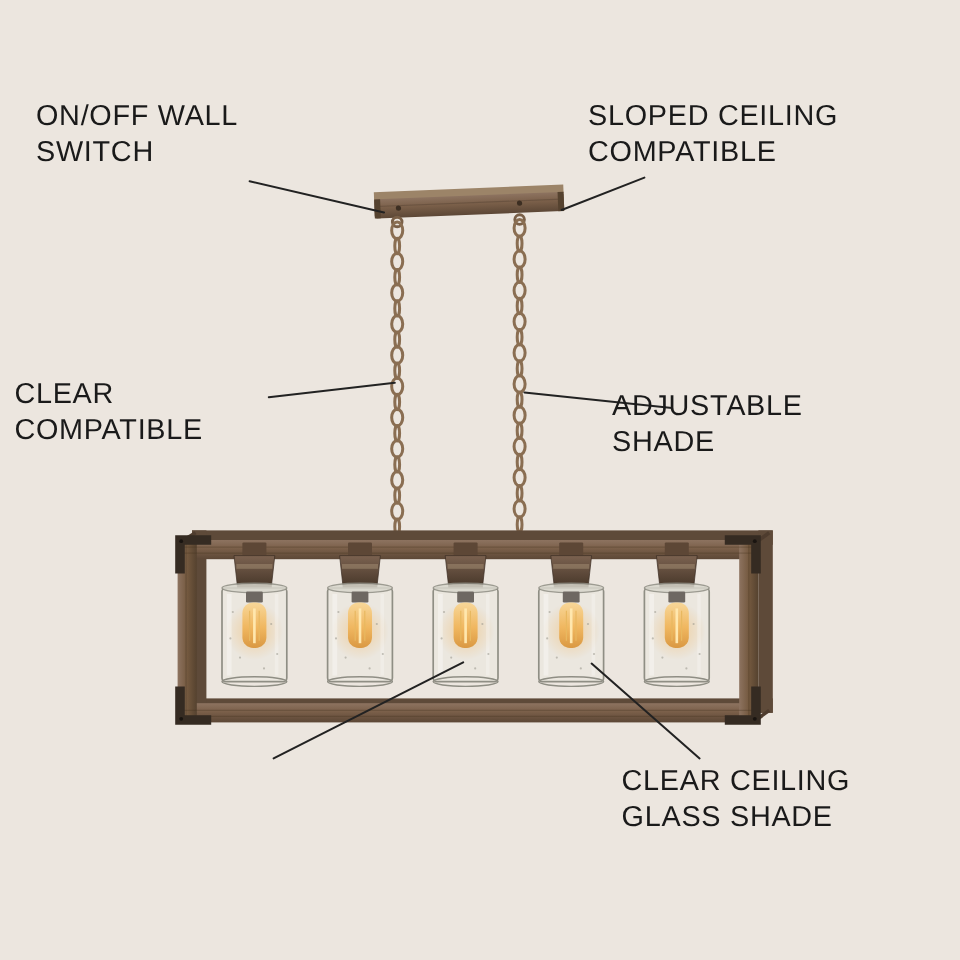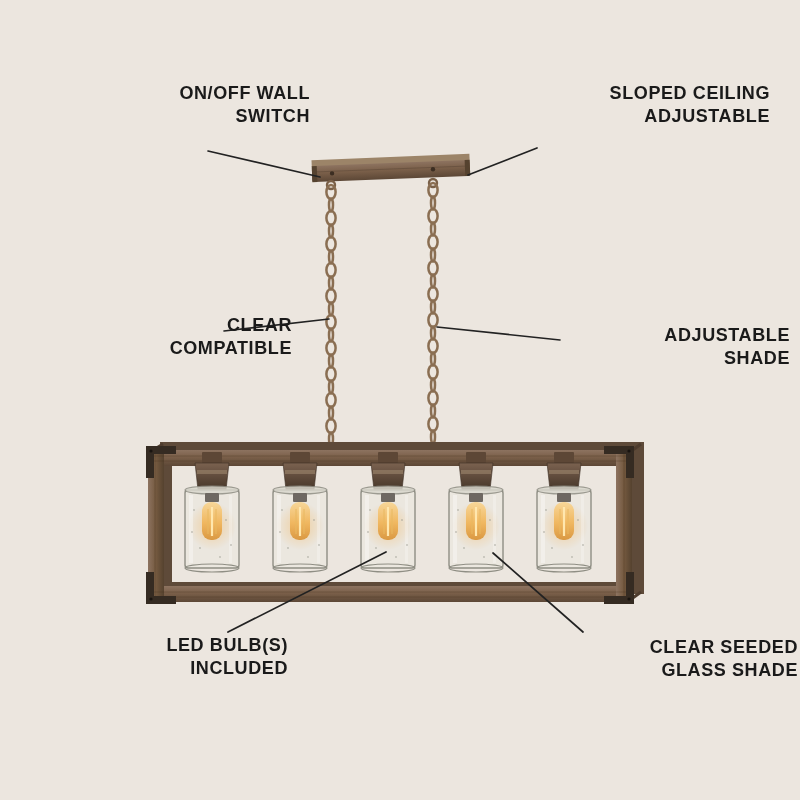--- a/index.html
+++ b/index.html
@@ -12,23 +12,23 @@
     position:relative;
     width:800px;height:800px;
     margin:0 auto;
     background:var(--bg);
     overflow:hidden;
     font-family:"Liberation Sans",sans-serif;
   }
   #art{position:absolute;left:0;top:0;}
   .label{
     position:absolute;
-    text-align:right;
-    font-weight:700;
-    font-size:18px;
+    text-align:left;
+    font-weight:400;
+    font-size:24px;
     line-height:1.27;
     letter-spacing:.6px;
     color:var(--text);
     white-space:pre-line;
     user-select:none;
   }
 </style>
 </head>
 <body>
 
@@ -284,22 +284,20 @@
       <line x1="224" y1="331" x2="329" y2="319"></line>
       <line x1="560" y1="340" x2="437" y2="327"></line>
       <line x1="228" y1="632" x2="386" y2="552"></line>
       <line x1="583" y1="632" x2="493" y2="553"></line>
     </g>
   </svg>
 
   <div class="label" style="left:30px;  top:82px;  width:280px;">ON/OFF WALL
 SWITCH</div>
   <div class="label" style="left:490px; top:82px;  width:280px;">SLOPED CEILING
-ADJUSTABLE</div>
+COMPATIBLE</div>
   <div class="label" style="left:12px;  top:314px; width:280px;">CLEAR
 COMPATIBLE</div>
   <div class="label" style="left:510px; top:324px; width:280px;">ADJUSTABLE
 SHADE</div>
-  <div class="label" style="left:8px;   top:634px; width:280px;">LED BULB(S)
-INCLUDED</div>
-  <div class="label" style="left:518px; top:636px; width:280px;">CLEAR SEEDED
+  <div class="label" style="left:518px; top:636px; width:280px;">CLEAR CEILING
 GLASS SHADE</div>
 </div>
 
 </body></html>

